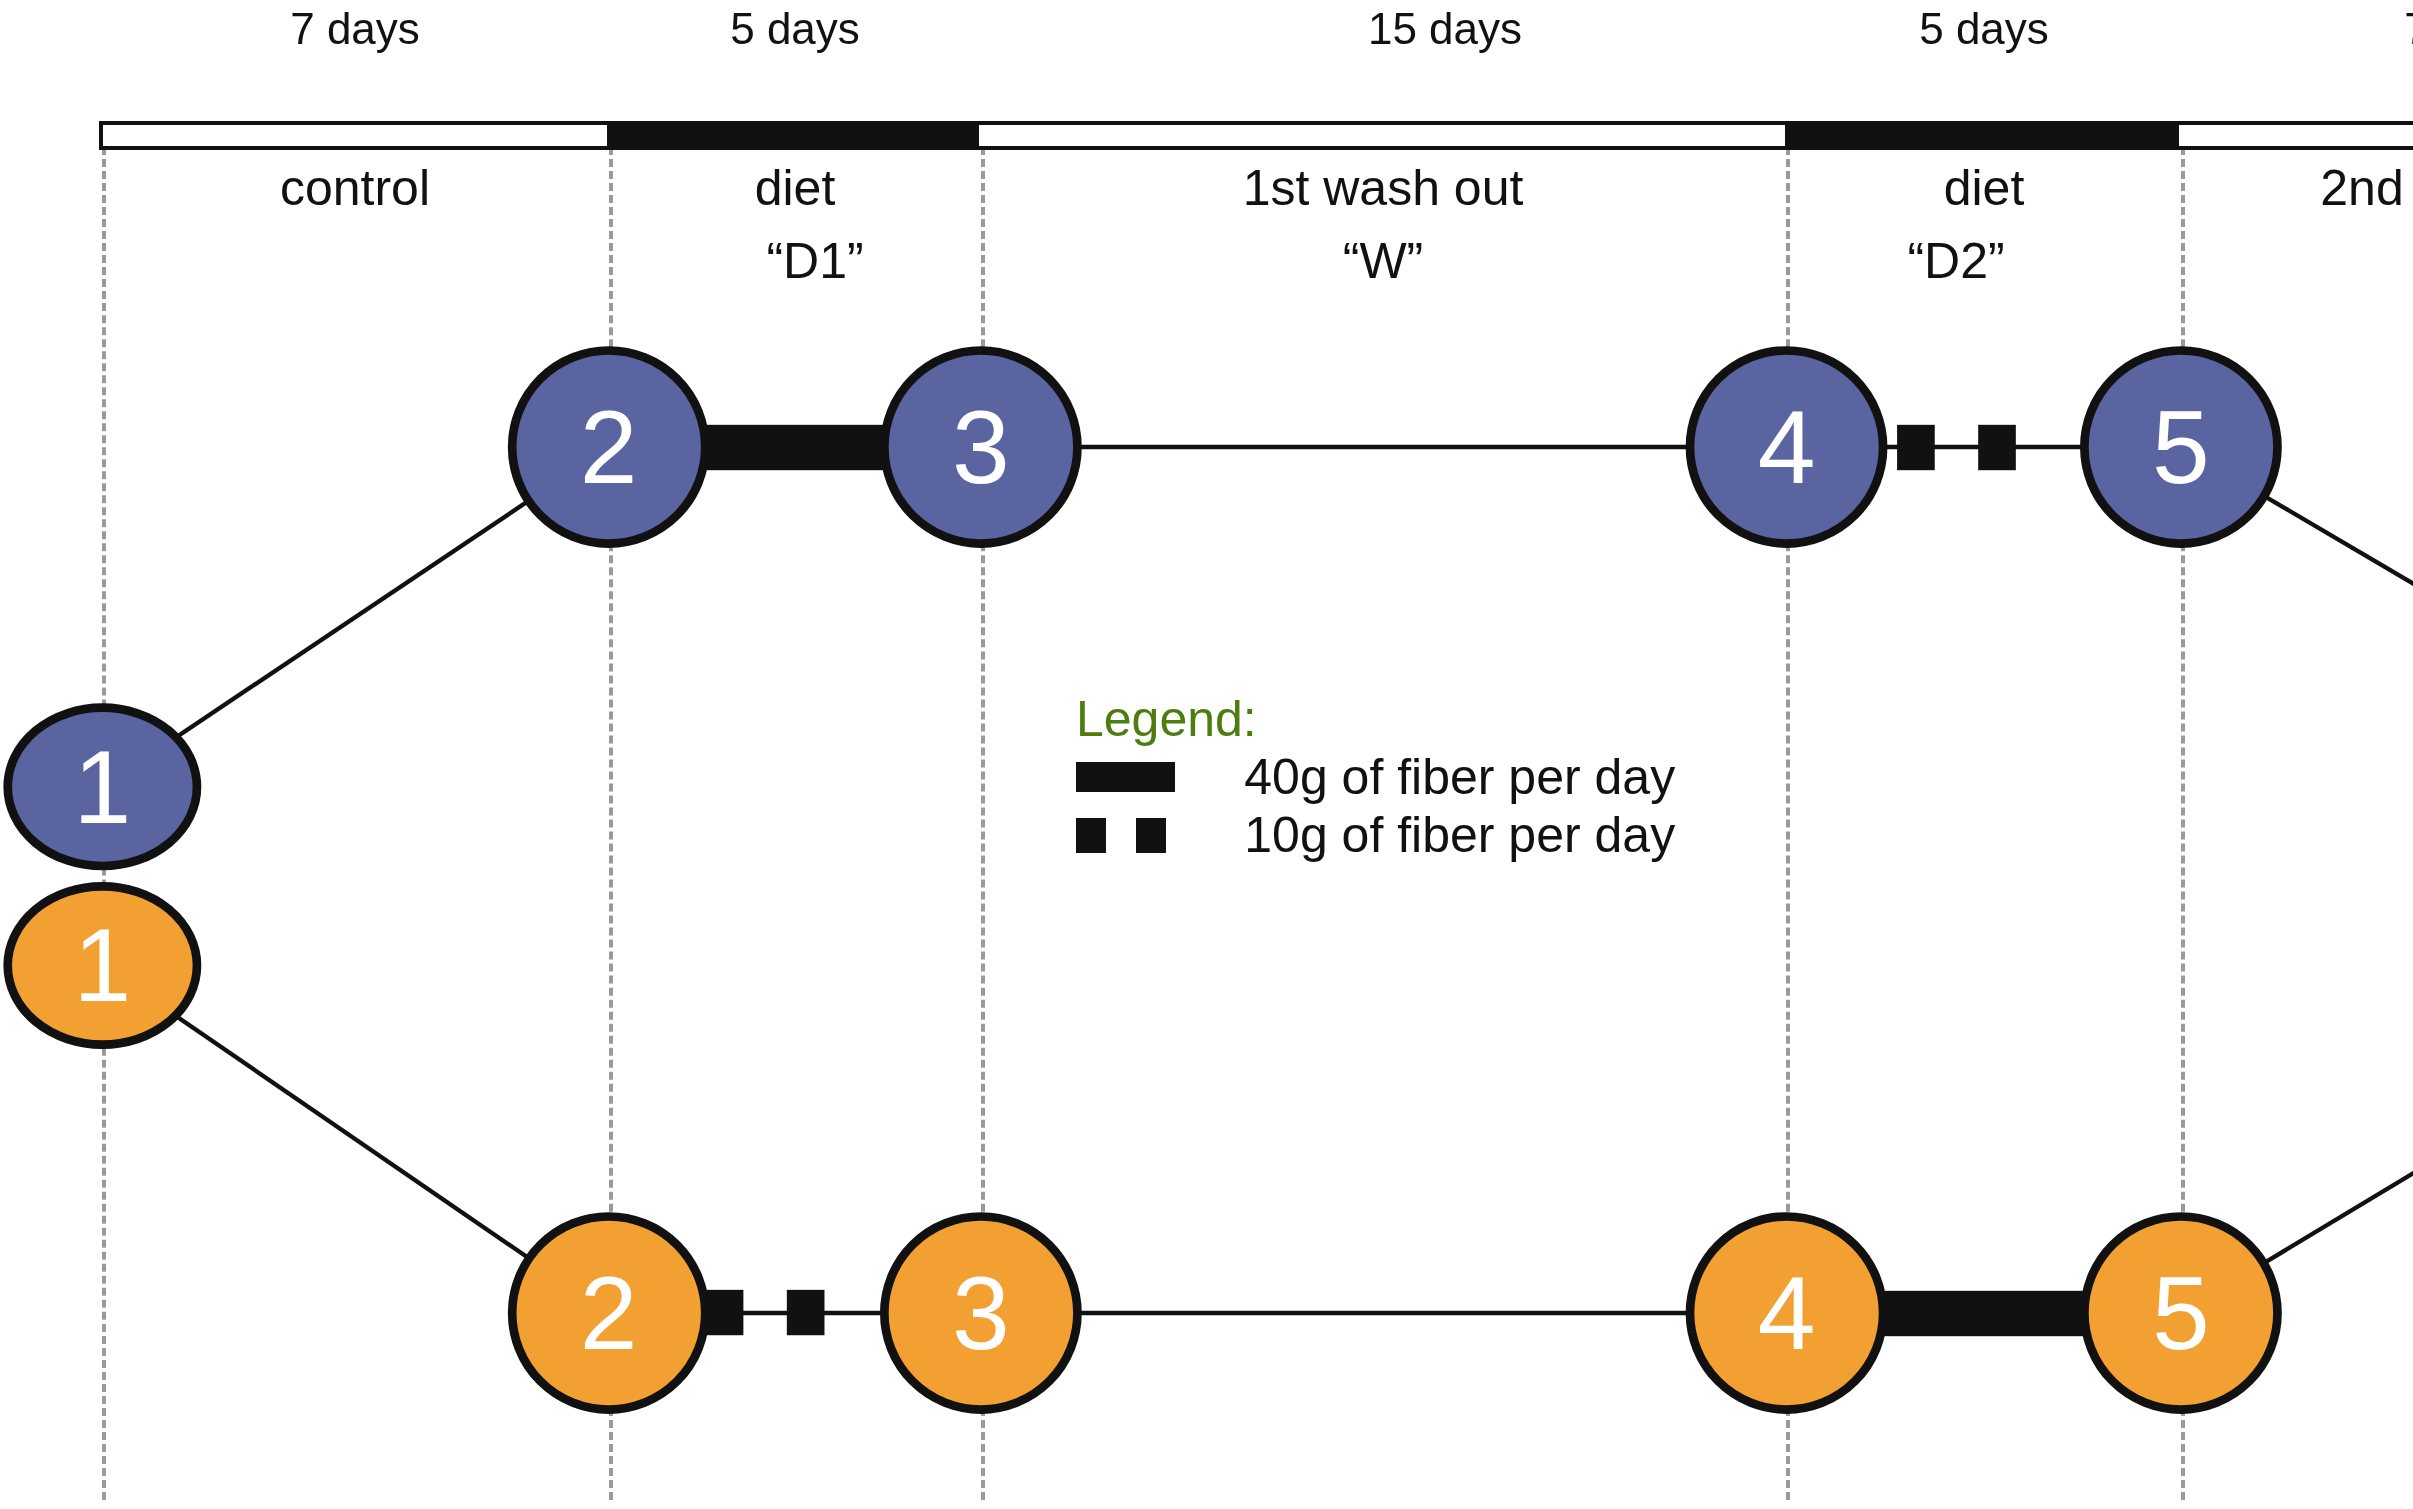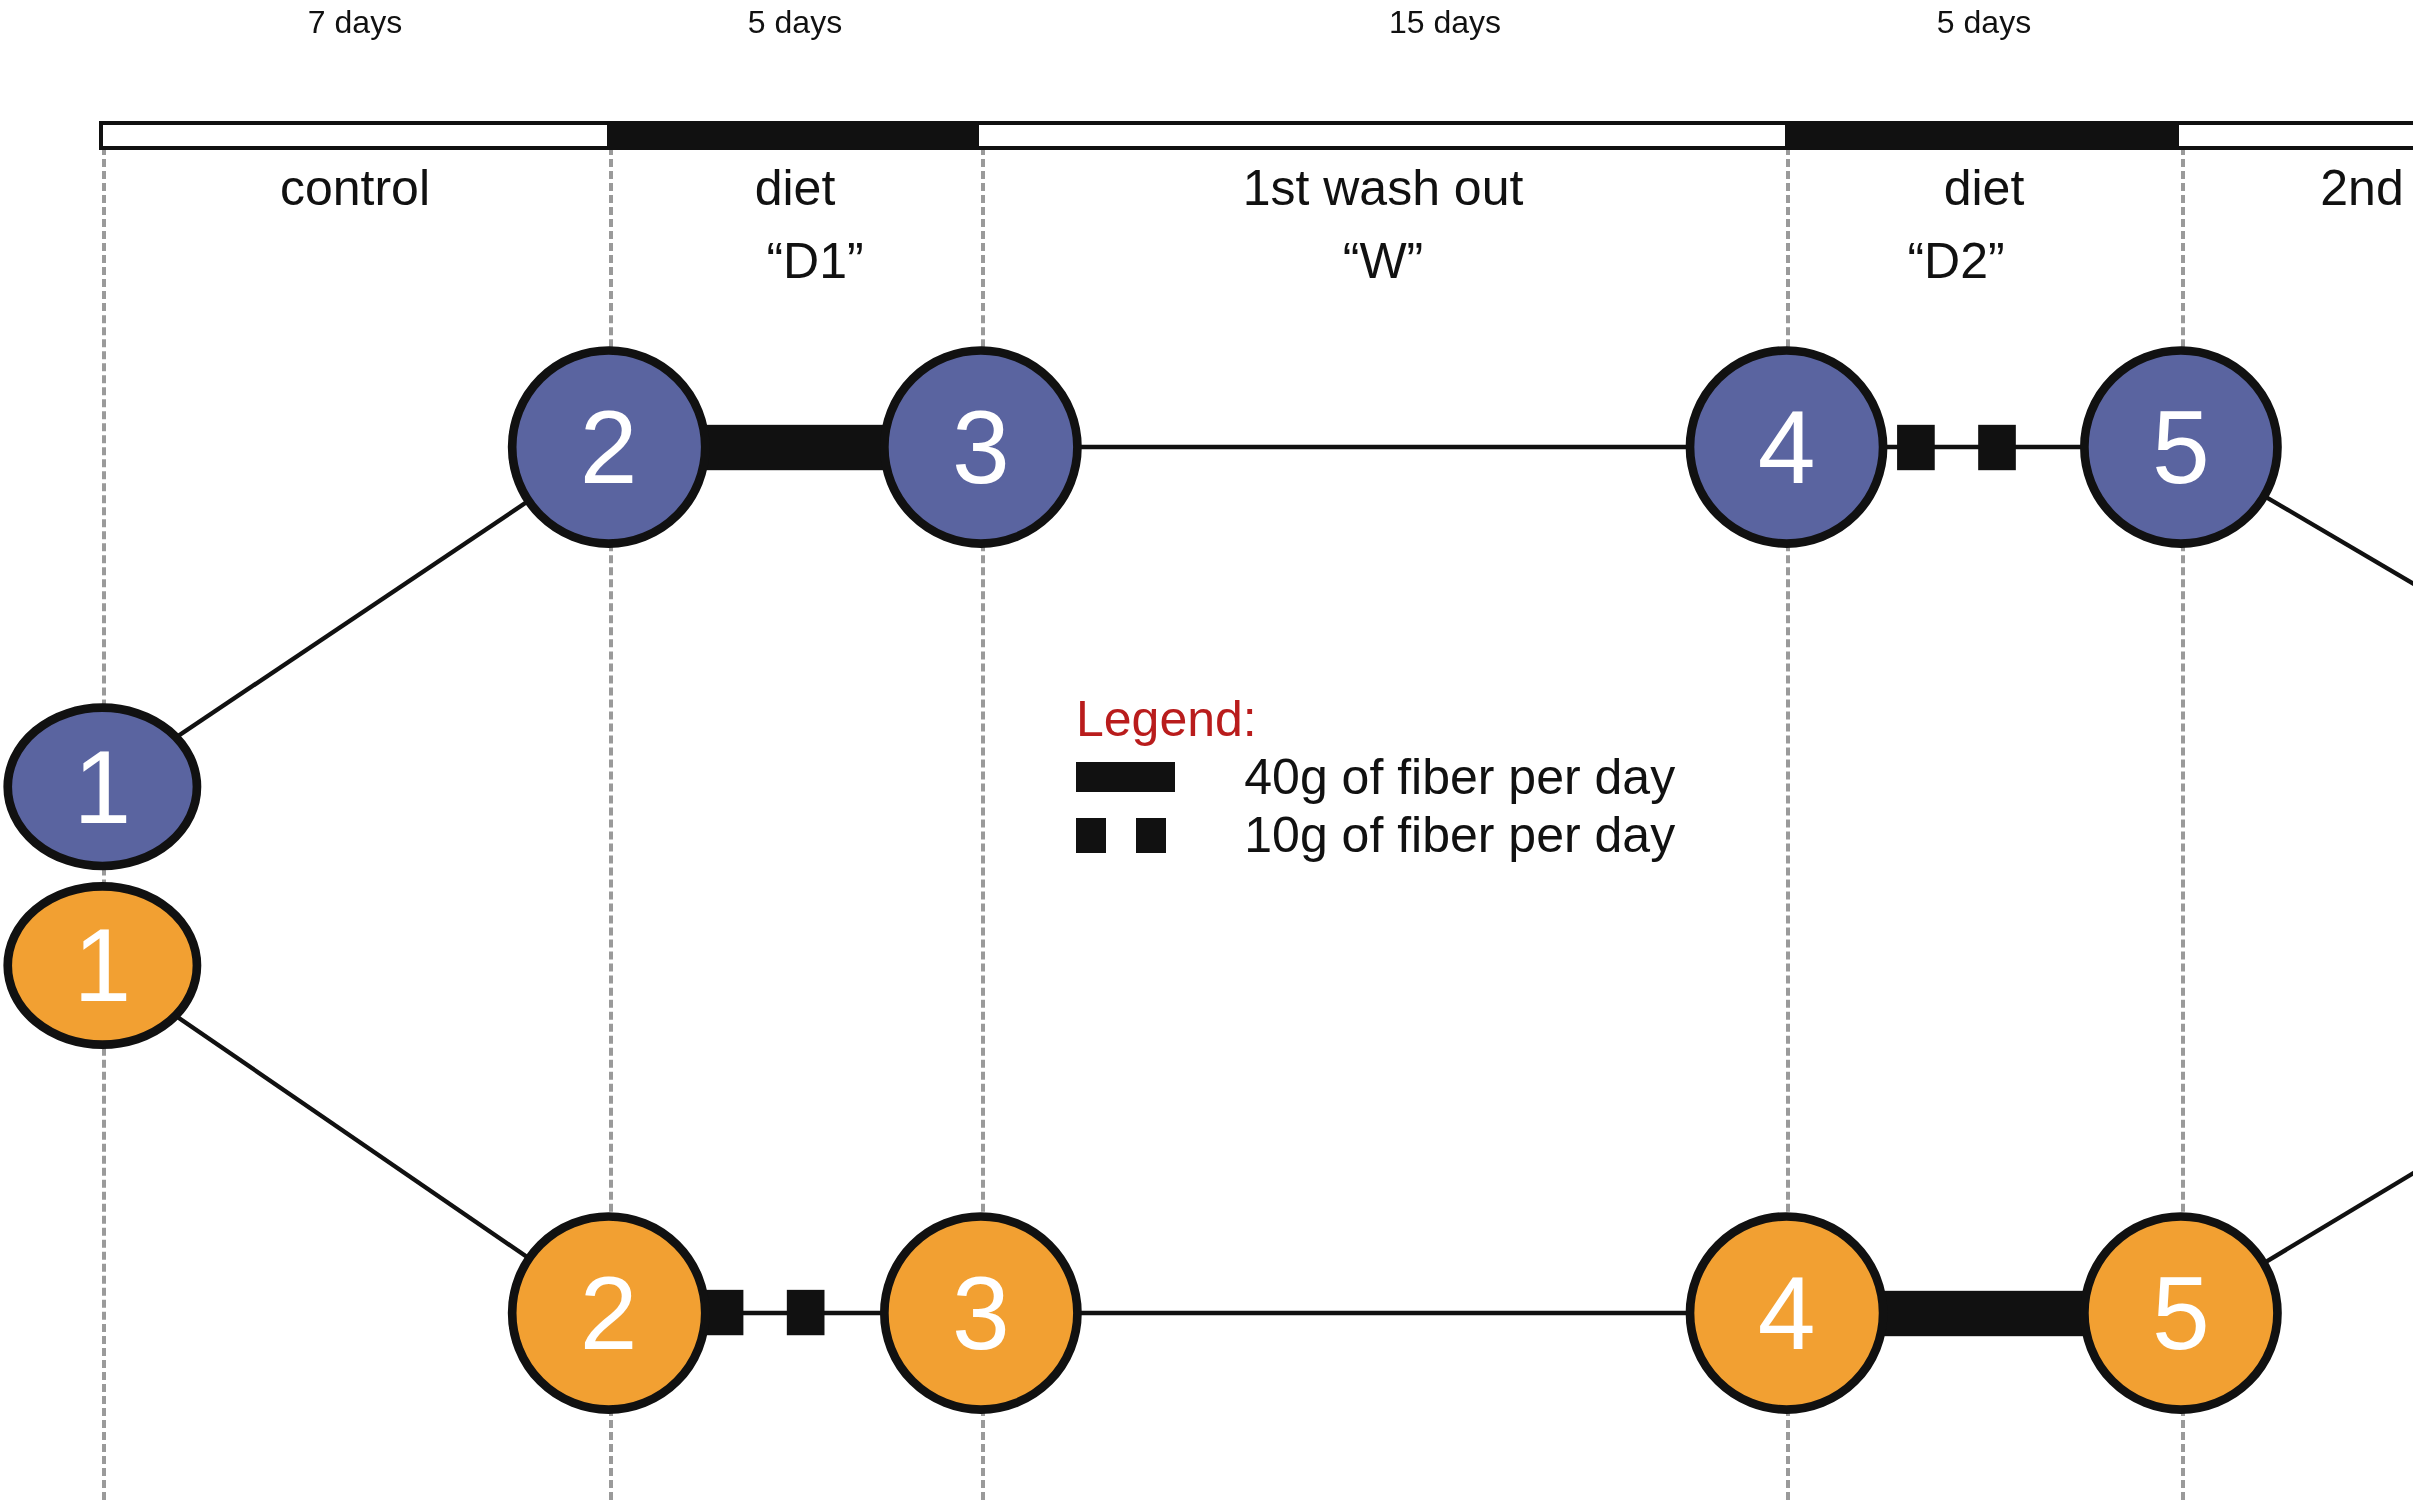--- a/index.html
+++ b/index.html
@@ -20,41 +20,41 @@
   
   #timeline{
     position:absolute;left:99px;top:121px;width:2661px;height:29px;
     border:4.8px solid #111111;box-sizing:border-box;background:#ffffff;
   }
   .tl-seg{position:absolute;top:0;bottom:0;background:#111111;}
 
   
   .days-label{
     position:absolute;top:3.9px;
-    font-size:32px;color:#111;text-align:center;
+    font-size:44px;color:#111;text-align:center;
     transform:translateX(-50%);white-space:nowrap;
   }
   
   .phase-label{
     position:absolute;top:159px;
     font-size:50px;color:#111;text-align:center;
     transform:translateX(-50%);white-space:nowrap;
   }
   .phase-code{
     position:absolute;top:232px;
     font-size:50px;color:#111;text-align:center;
     transform:translateX(-50%);white-space:nowrap;
   }
 
   
   #graph{position:absolute;left:0;top:0;width:2877px;height:1510px;}
 
   
   #legend{position:absolute;left:1076px;top:690px;}
-  #legend .legend-title{font-size:50px;color:#b91c1c;white-space:nowrap;}
+  #legend .legend-title{font-size:50px;color:#4d7c0f;white-space:nowrap;}
   .legend-row{display:flex;align-items:center;}
   .legend-row .swatch-wrap{width:150px;display:flex;align-items:center;}
   .sw-solid{width:99px;height:30px;background:#111;}
   .sw-dash{display:flex;align-items:center;}
   .sw-dash i{display:block;width:30px;height:35px;background:#111;}
   .sw-dash i+i{margin-left:30px;}
   .legend-row .legend-text{font-size:50px;color:#111;white-space:nowrap;margin-left:18.3px;}
 </style>
 </head>
 <body>

